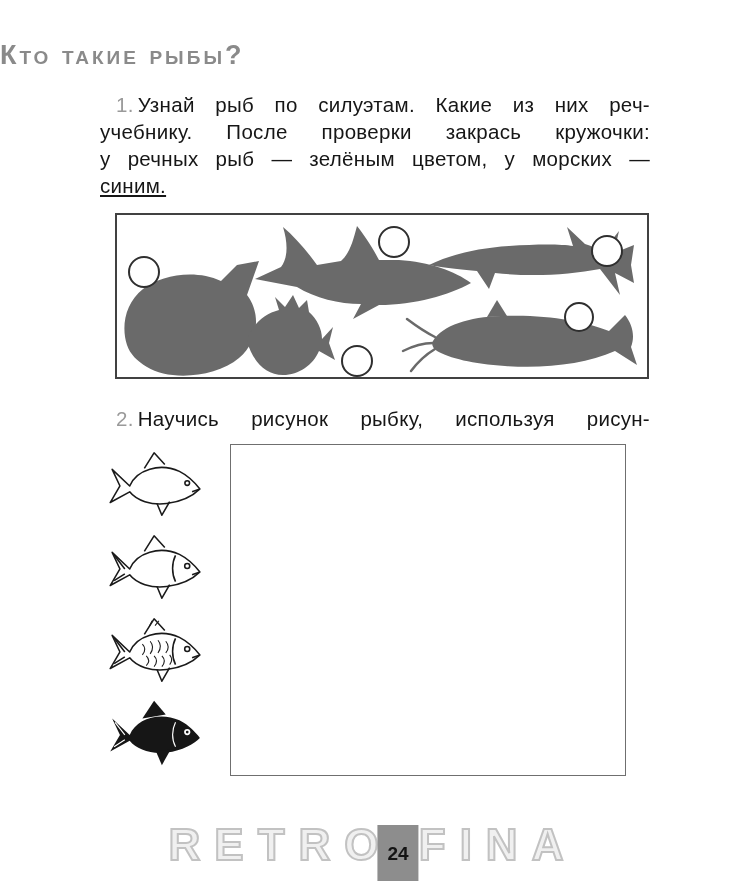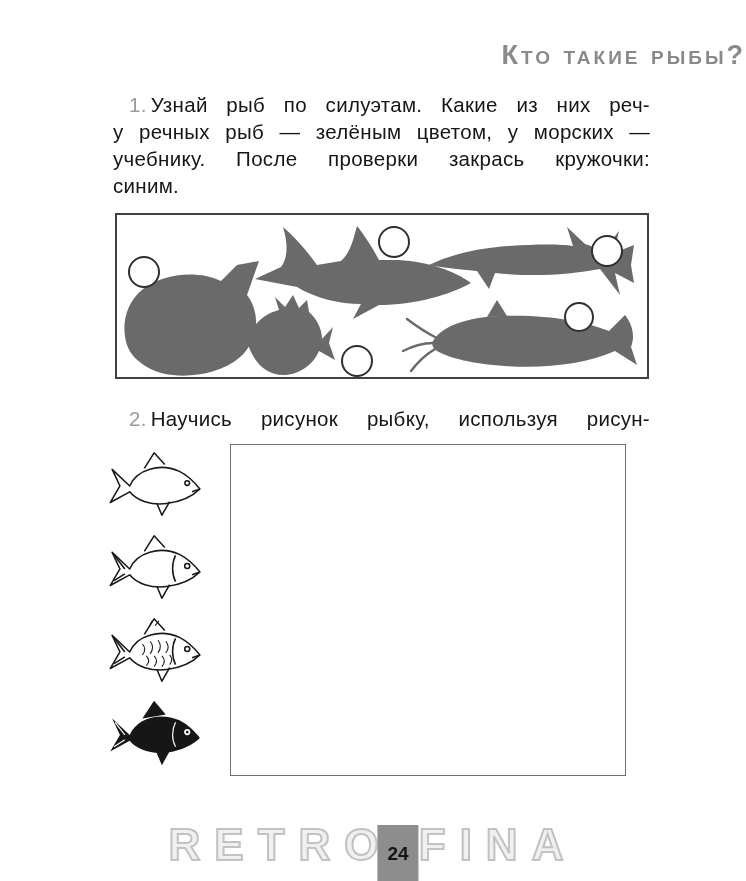--- a/index.html
+++ b/index.html
@@ -1,27 +1,27 @@
 <!DOCTYPE html>
 <html><head>
 <meta charset="utf-8">
 <style>
   html,body{margin:0;padding:0;background:#ffffff;}
   .page{
     position:relative;width:746px;height:881px;background:#ffffff;overflow:hidden;
     font-family:"Liberation Sans","DejaVu Sans",sans-serif;color:#161616;
   }
   .title{
-    margin:40px 0 0;text-align:right;font-size:27px;font-weight:bold;
+    margin:40px 0 0;text-align:left;font-size:27px;font-weight:bold;
     letter-spacing:3px;color:#8a8a8a;font-variant:small-caps;
   }
   .task{margin:20px 96px 0 100px;font-size:20.5px;line-height:27px;letter-spacing:.3px;}
   .task.second{margin-top:26px;}
-  .jline{text-align:justify;text-align-last:justify;margin-left:13px;}
-  .jline.endline{text-align-last:left;}
+  .jline{text-align:justify;text-align-last:justify;}
+  .jline.endline{text-align-last:left;text-decoration:underline;}
   .jline.first{padding-left:16px;}
   .task-num{color:#9a9a9a;padding-right:4px;}
   .sil-box{
     position:relative;margin:14px 0 0 115px;width:534px;height:166px;
     border:2px solid #414141;box-sizing:border-box;background:#fff;
   }
   .sil-box svg{position:absolute;left:0;top:0;}
   .draw-row{position:relative;margin-top:12px;height:340px;}
   .steps{position:absolute;left:102px;top:2px;width:124px;}
   .steps svg{display:block;margin:0 0 5px;}
@@ -44,22 +44,22 @@
 </style>
 </head>
 <body>
 
 <div class="page">
 
   <h1 class="title">Кто такие рыбы?</h1>
 
   <section class="task">
     <div class="jline first"><span class="task-num">1.</span><span>Узнай рыб по силуэтам. Какие из них реч-</span></div>
+    <div class="jline">учебнику. После проверки закрась кружочки:</div>
     <div class="jline">у речных рыб — зелёным цветом, у морских —</div>
-    <div class="jline">учебнику. После проверки закрась кружочки:</div>
     <div class="jline endline">синим.</div>
   </section>
 
   <div class="sil-box">
     <svg width="530" height="162" viewBox="0 0 530 162">
 
       <path d="M10,130 C4,112 8,88 26,74 C44,60 78,54 104,66 L120,50 L142,46 L130,80
            C144,98 142,126 122,143 C98,163 52,166 30,152 C20,146 13,139 10,130 Z" fill="#6a6a6a"></path>
 
       <path d="M354,68 C338,56 312,47 282,45 L262,45 C254,30 247,20 240,11

